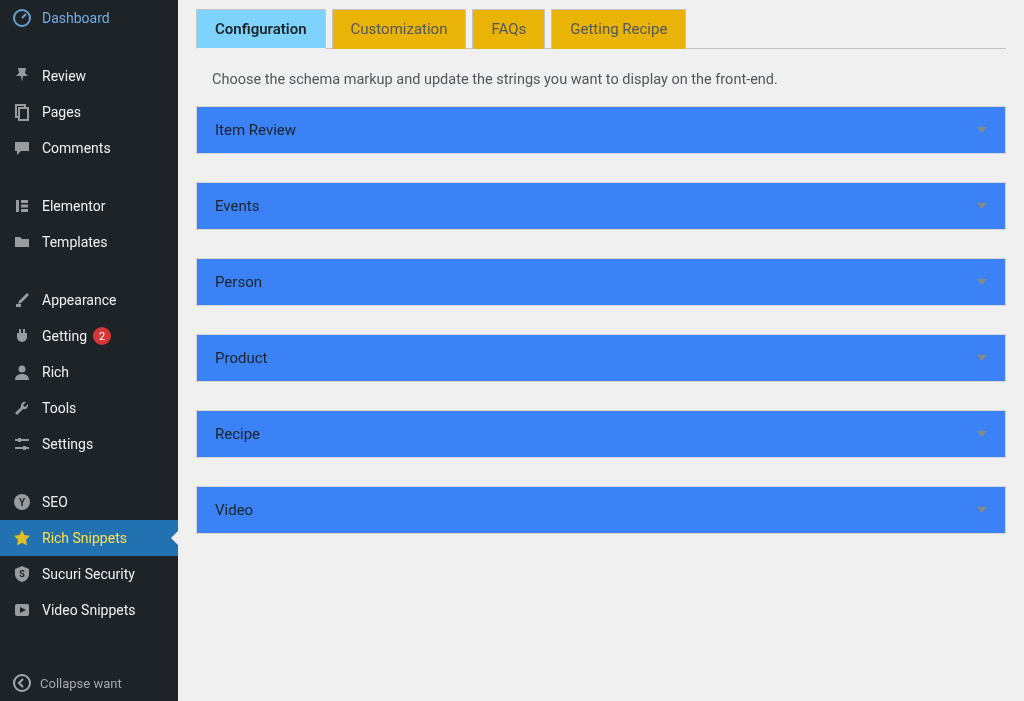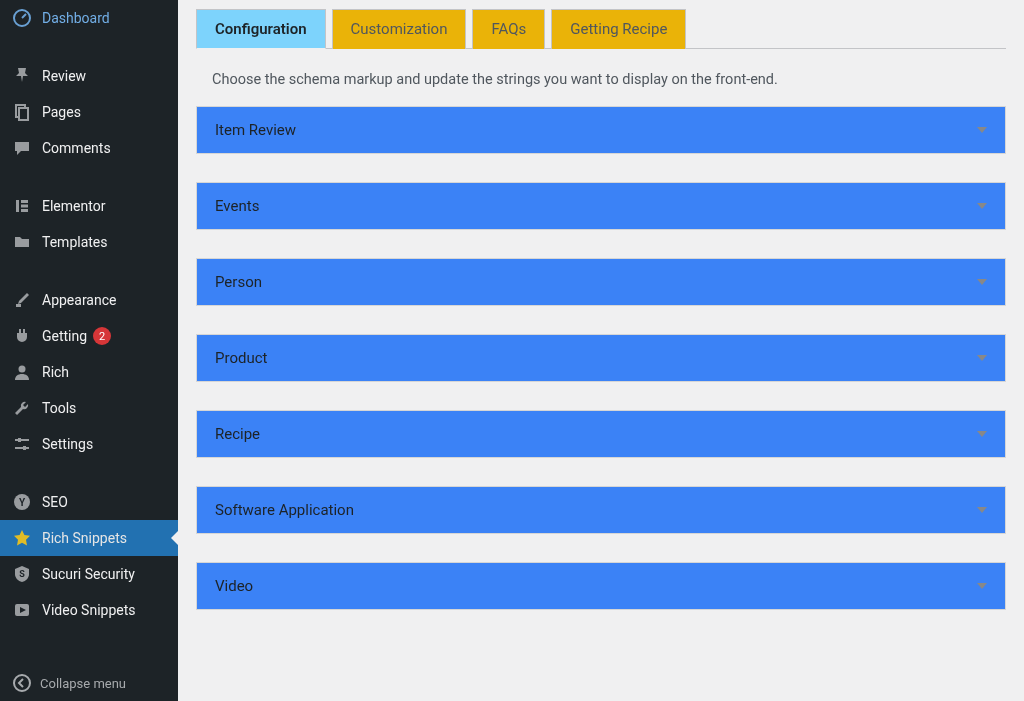--- a/index.html
+++ b/index.html
@@ -26,21 +26,21 @@
   padding: 8px 12px;
   font-size: 14px;
   color: #f0f0f1;
   cursor: pointer;
   position: relative;
   text-align: right;
 }
 .sidebar-item.highlight { color: #72aee6; }
 .sidebar-item.active {
   background: #2271b1;
-  color: #e5e5e5;
+  color: #fde047;
 }
 .sidebar-item.active::after {
   content: '';
   position: absolute;
   right: -1px;
   top: 50%;
   transform: translateY(-50%);
   width: 0; height: 0;
   border-top: 8px solid transparent;
   border-bottom: 8px solid transparent;
@@ -275,21 +275,21 @@
       </span>
       <span>Video Snippets</span>
     </div>
     <div class="collapse-item">
       <span class="icon">
         <svg width="20" height="20" viewBox="0 0 20 20">
           <circle cx="10" cy="10" r="8" fill="none" stroke="#a7aaad" stroke-width="2"></circle>
           <path d="M11 6l-4 4 4 4" fill="none" stroke="#a7aaad" stroke-width="2"></path>
         </svg>
       </span>
-      <span>Collapse menu</span>
+      <span>Collapse want</span>
     </div>
   </div>
 
 <div class="main">
   <div class="tabs" id="tabs">
       <div class="tab active">Configuration</div>
       <div class="tab">Customization</div>
       <div class="tab">FAQs</div>
       <div class="tab">Getting Recipe</div>
     </div>
@@ -309,21 +309,17 @@
       </div>
       <div class="accordion">
         <span>Product</span>
         <span class="acc-arrow"></span>
       </div>
       <div class="accordion">
         <span>Recipe</span>
         <span class="acc-arrow"></span>
       </div>
       <div class="accordion">
-        <span>Software Application</span>
-        <span class="acc-arrow"></span>
-      </div>
-      <div class="accordion">
         <span>Video</span>
         <span class="acc-arrow"></span>
       </div>
     </div>
 </div>
 
 </body></html>

